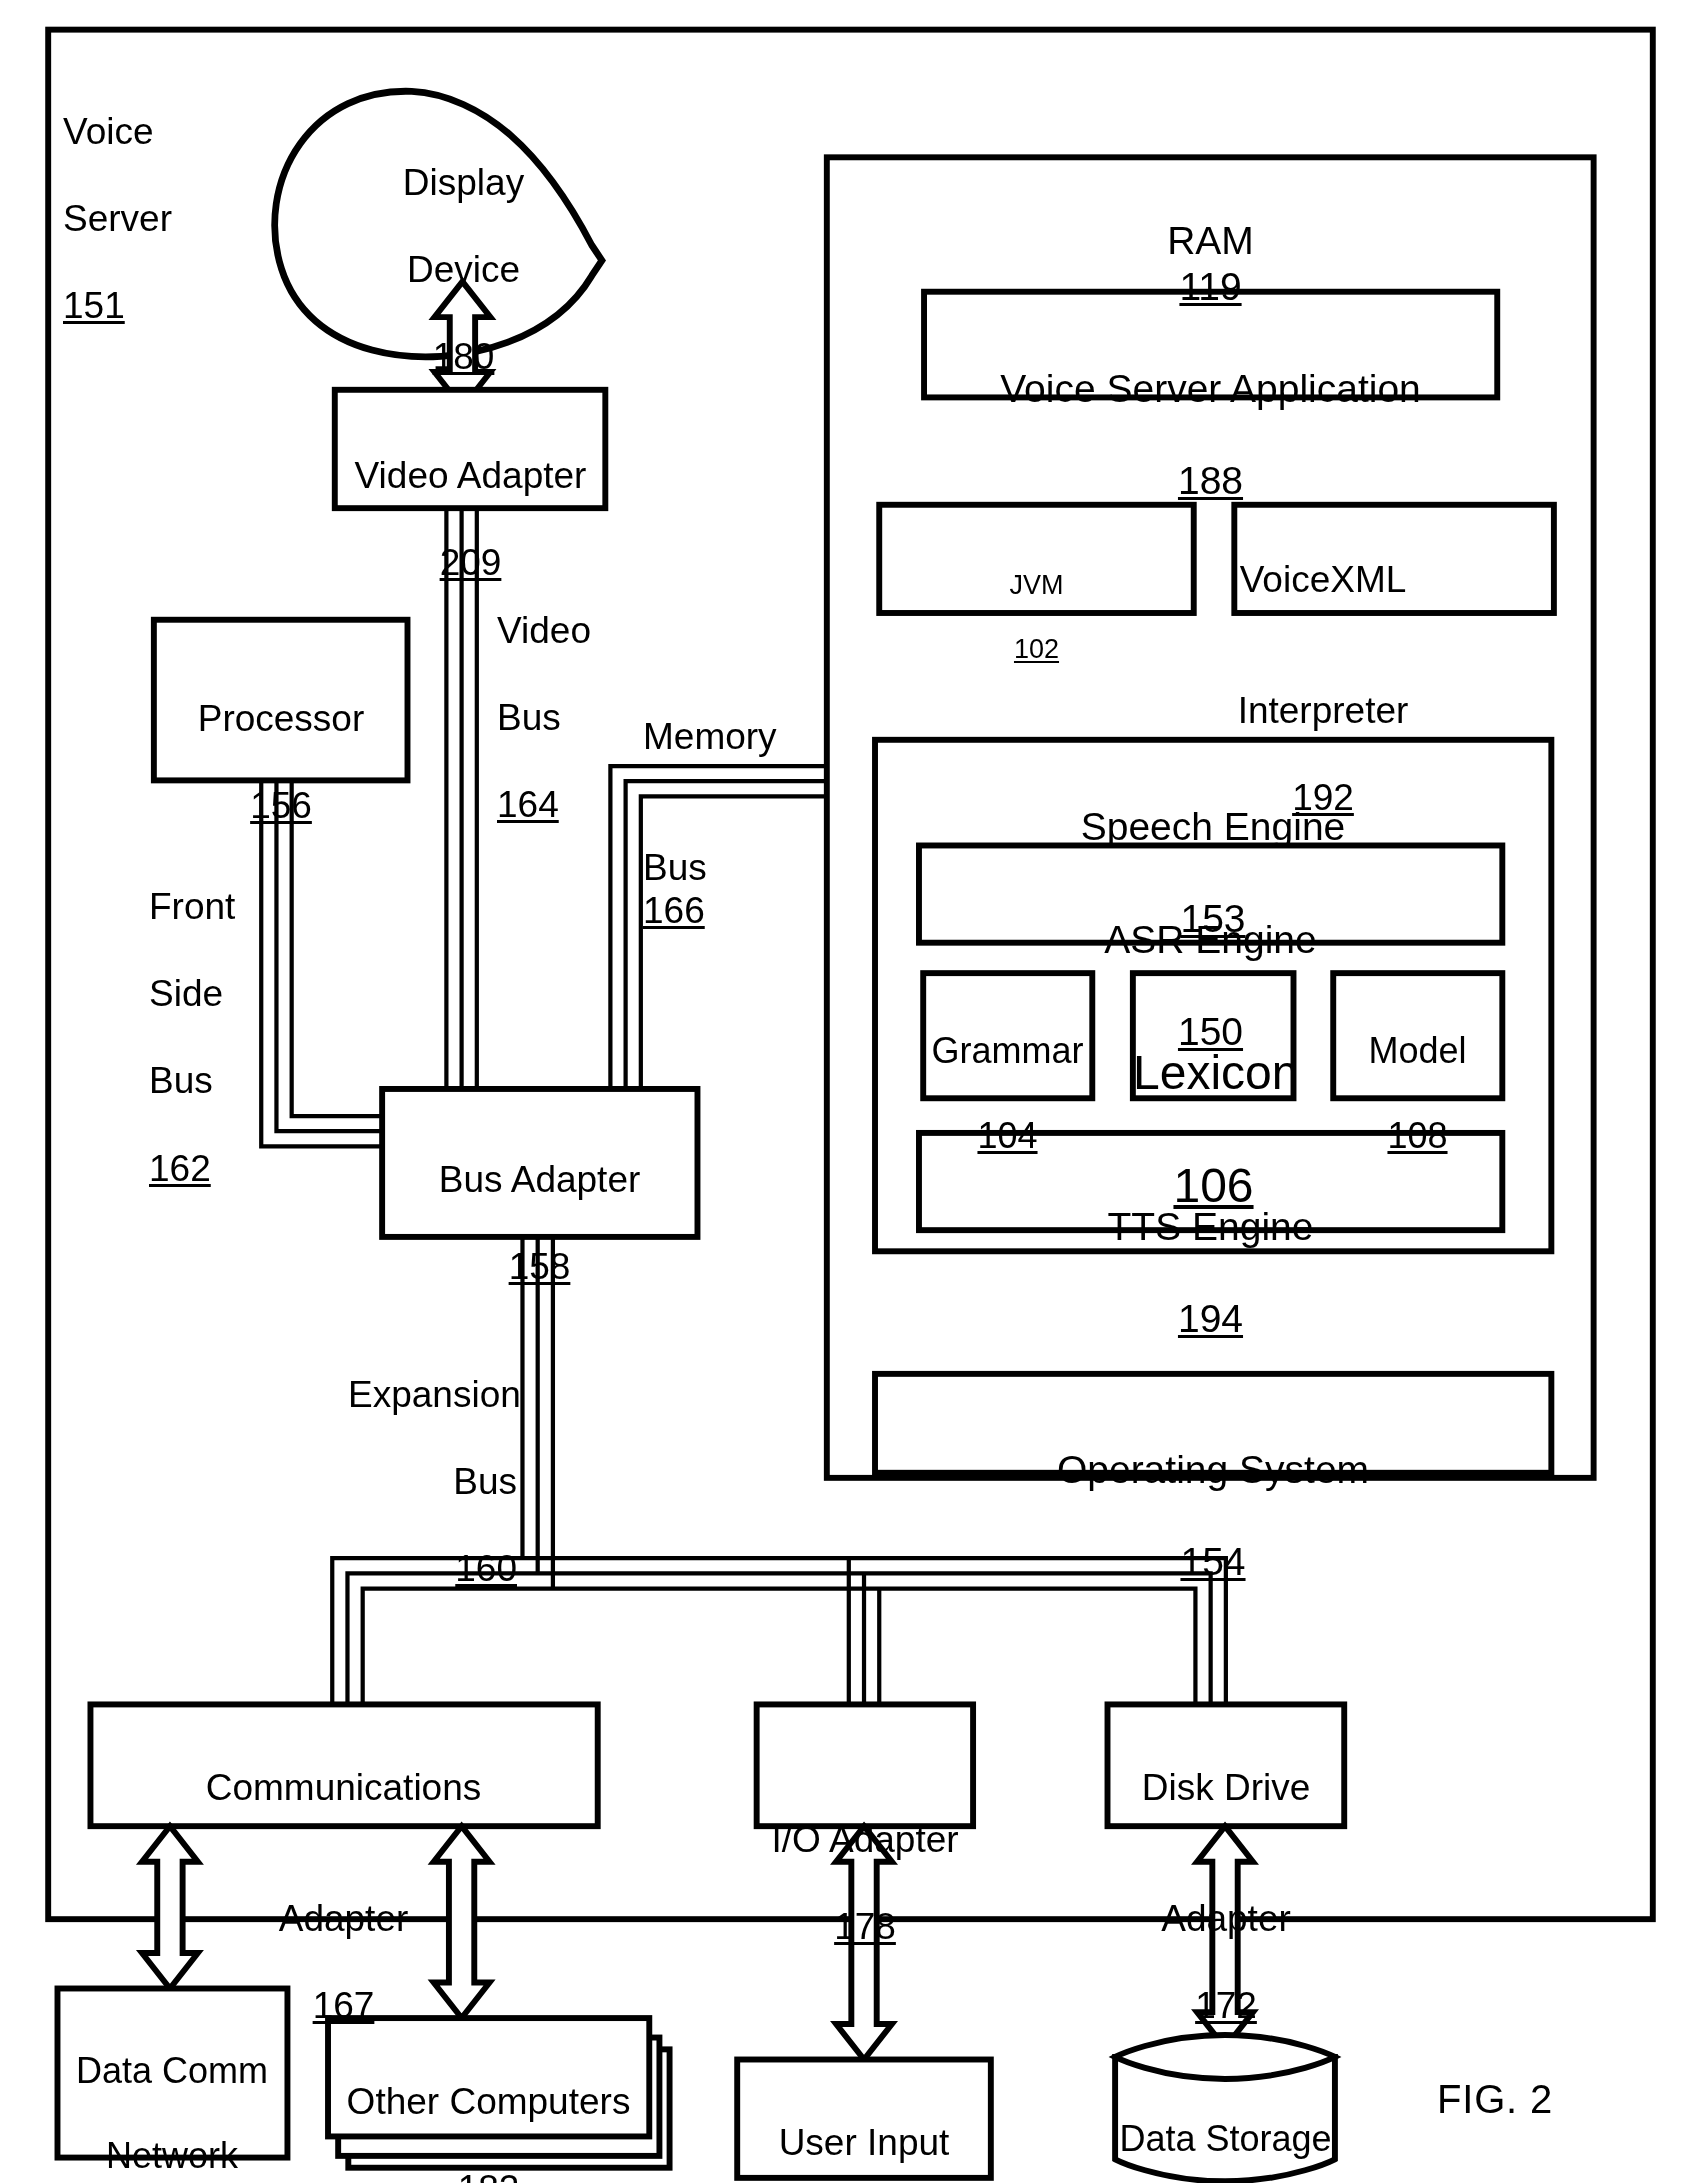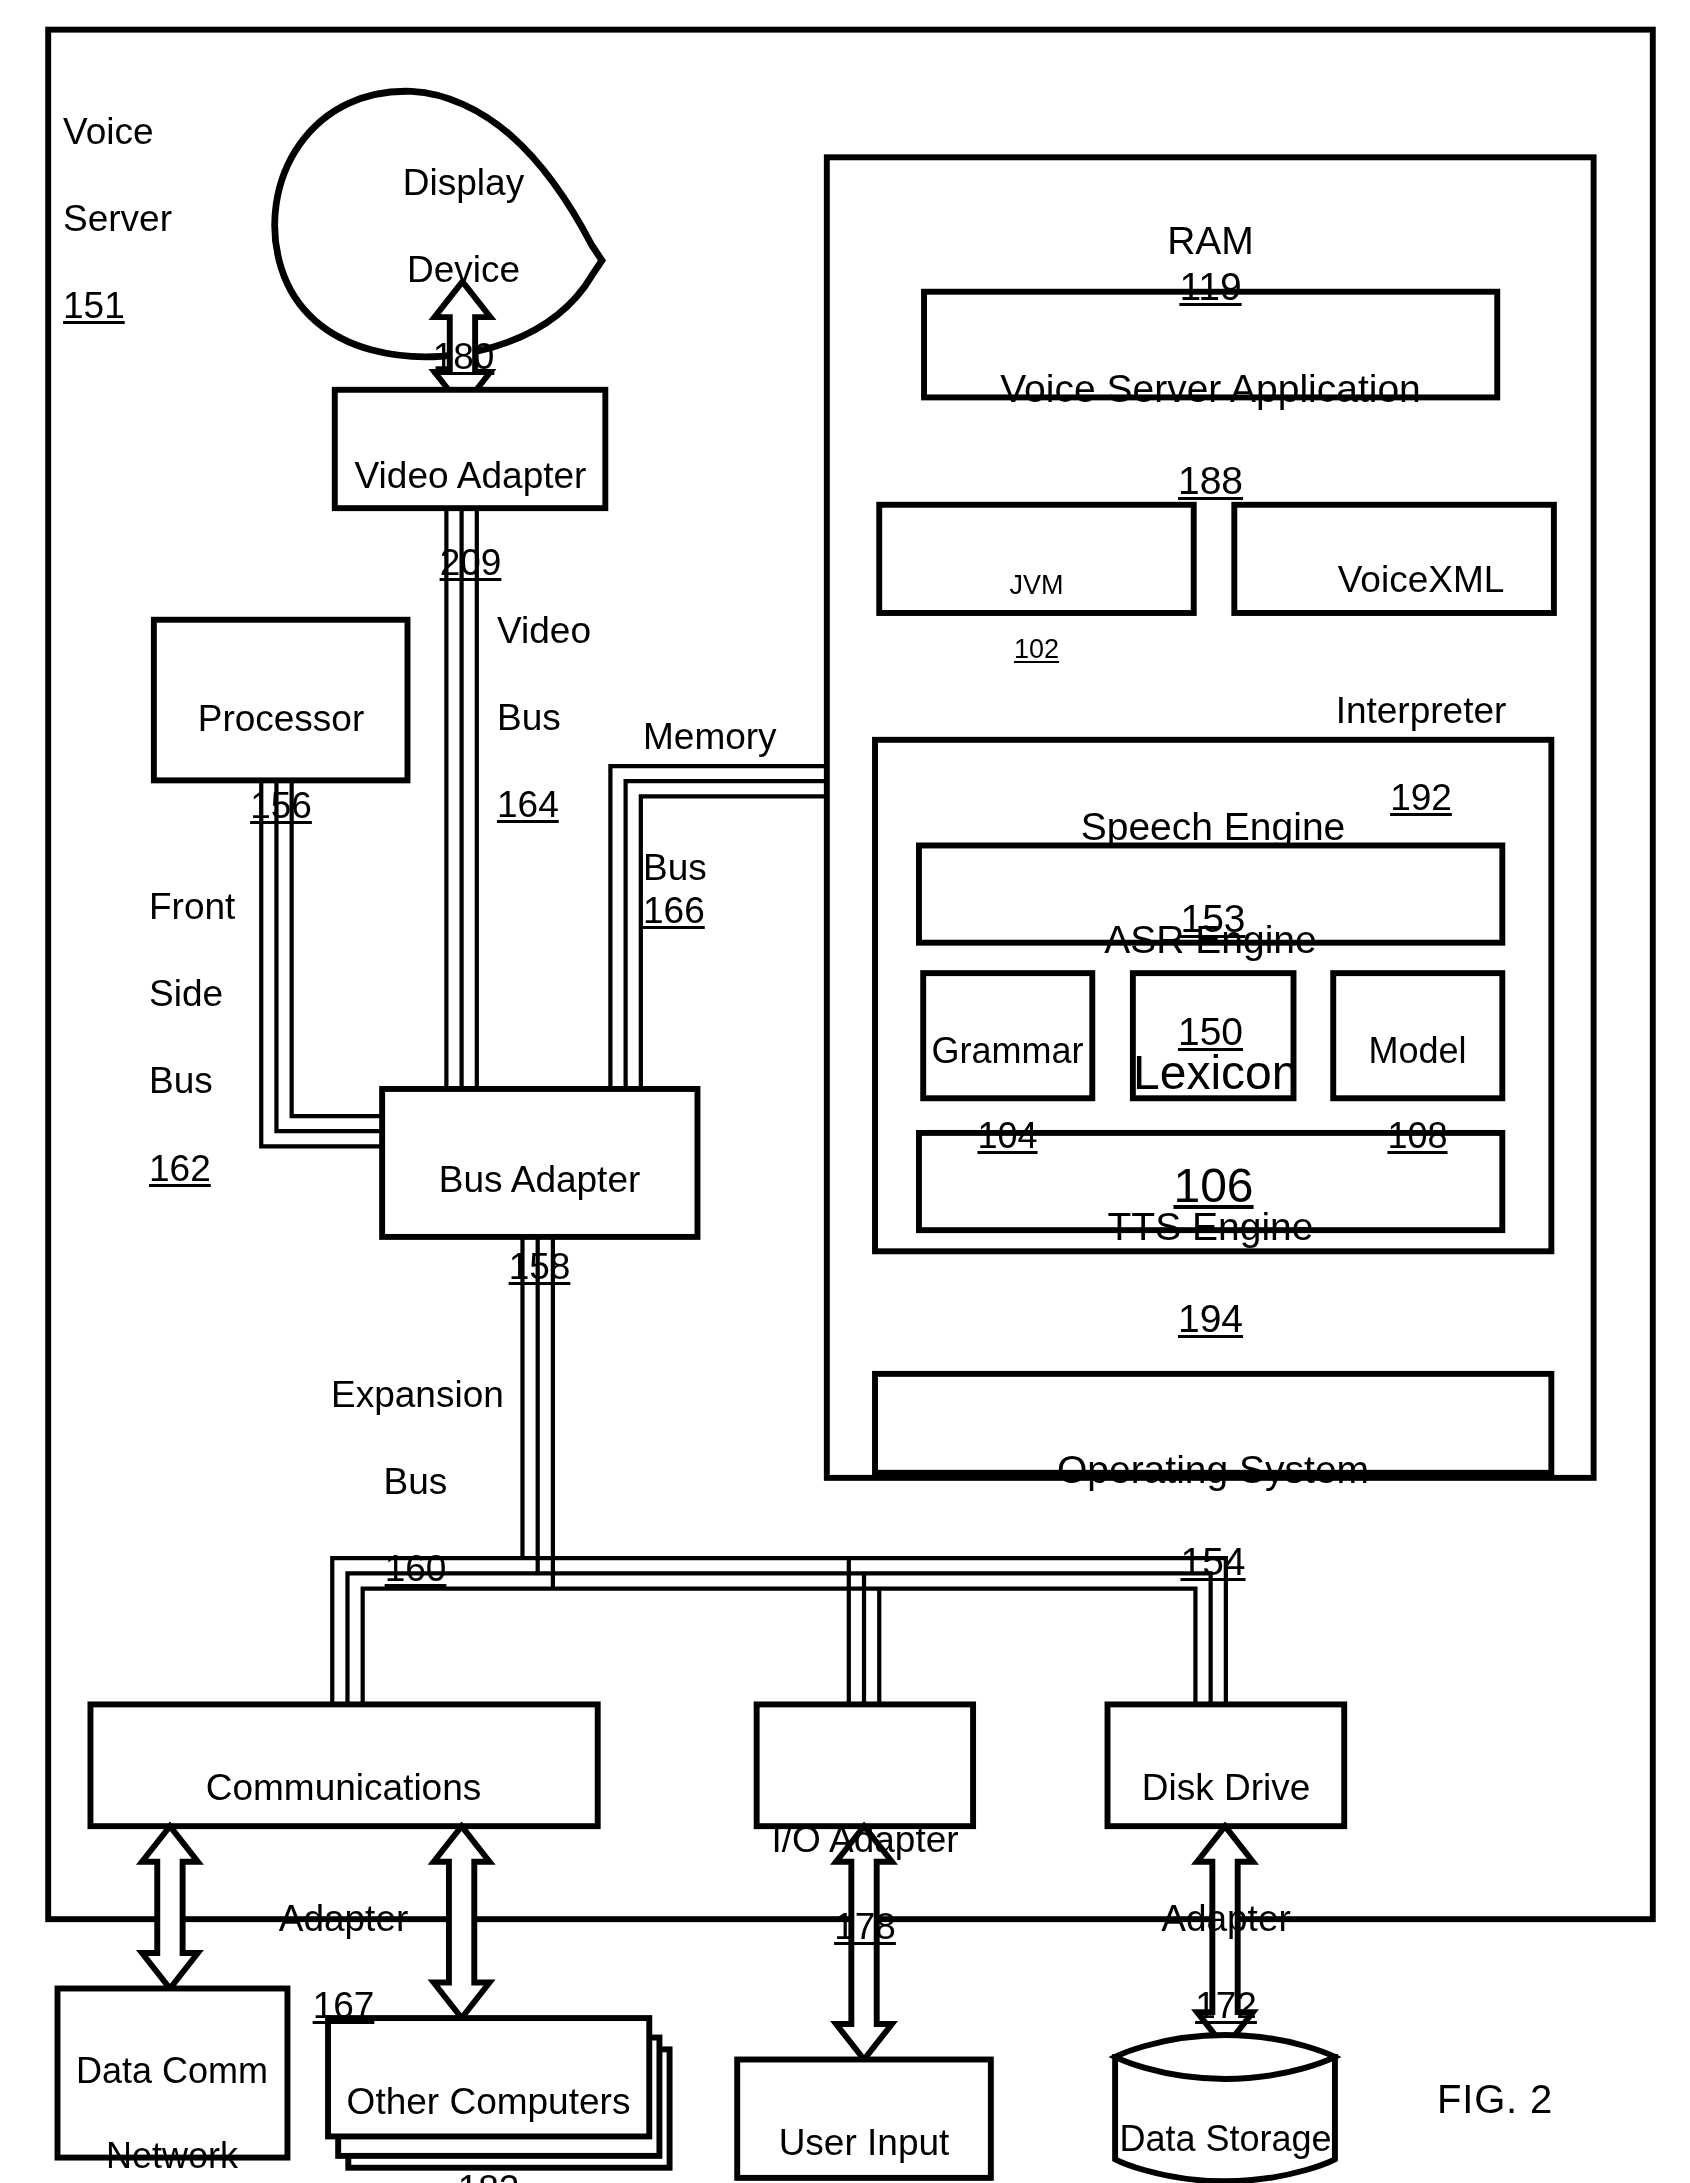--- a/index.html
+++ b/index.html
@@ -175,21 +175,21 @@
     <div>Side</div>
     <div>Bus</div>
     <div class="u">162</div>
   </div>
 
   <div class="lbl" style="left:382px;top:1114px;width:315px;font-size:37px;">
     <div>Bus Adapter</div>
     <div class="u">158</div>
   </div>
 
-  <div class="lbl" style="left:331px;top:1329px;width:169px;font-size:37px;">
+  <div class="lbl" style="left:348px;top:1329px;width:169px;text-align:right;font-size:37px;">
     <div>Expansion</div>
     <div>Bus</div>
     <div class="u">160</div>
   </div>
 
   <div class="lbl" style="left:827px;top:172px;width:767px;font-size:39px;">
     <span>RAM</span>
     <span class="u">119</span>
   </div>
 
@@ -198,21 +198,21 @@
     <span>&nbsp;</span>
     <span class="u">188</span>
   </div>
 
   <div class="lbl" style="left:879px;top:538px;width:315px;font-size:27px;">
     <span>JVM</span>
     <span>&nbsp;</span>
     <span class="u">102</span>
   </div>
 
-  <div class="lbl" style="left:1261px;top:514px;width:320px;font-size:37px;">
+  <div class="lbl" style="left:1163px;top:514px;width:320px;font-size:37px;">
     <div>VoiceXML</div>
     <div>
       <span>Interpreter</span>
       <span>&nbsp;</span>
       <span class="u">192</span>
     </div>
   </div>
 
   <div class="lbl" style="left:875px;top:758px;width:676px;font-size:39px;">
     <span>Speech Engine</span>

